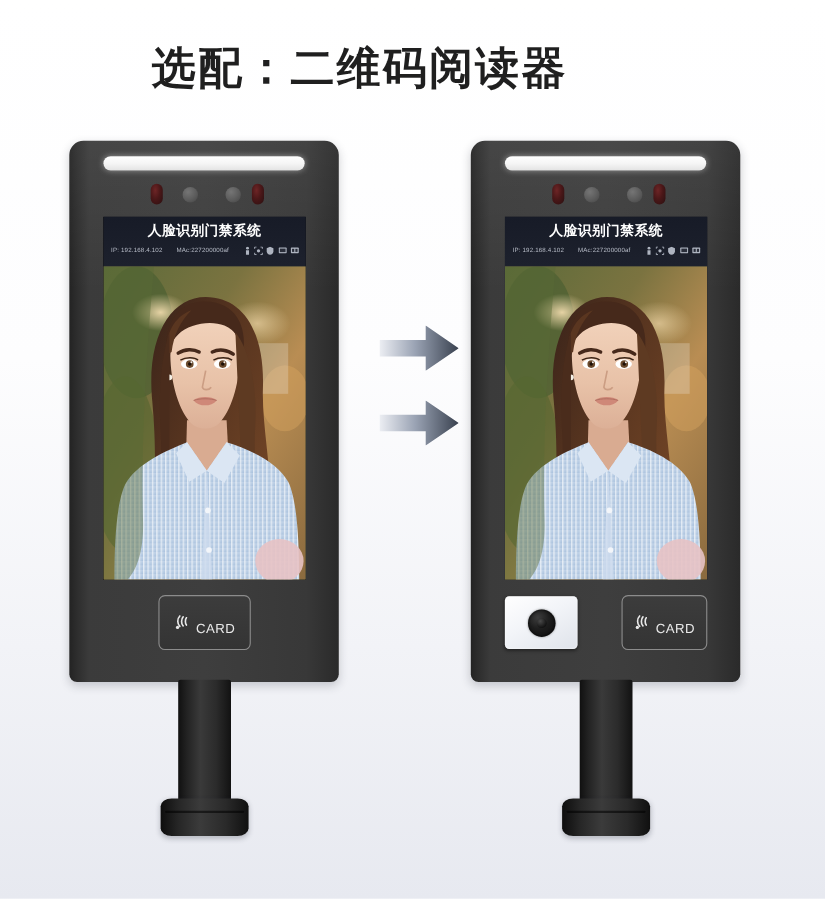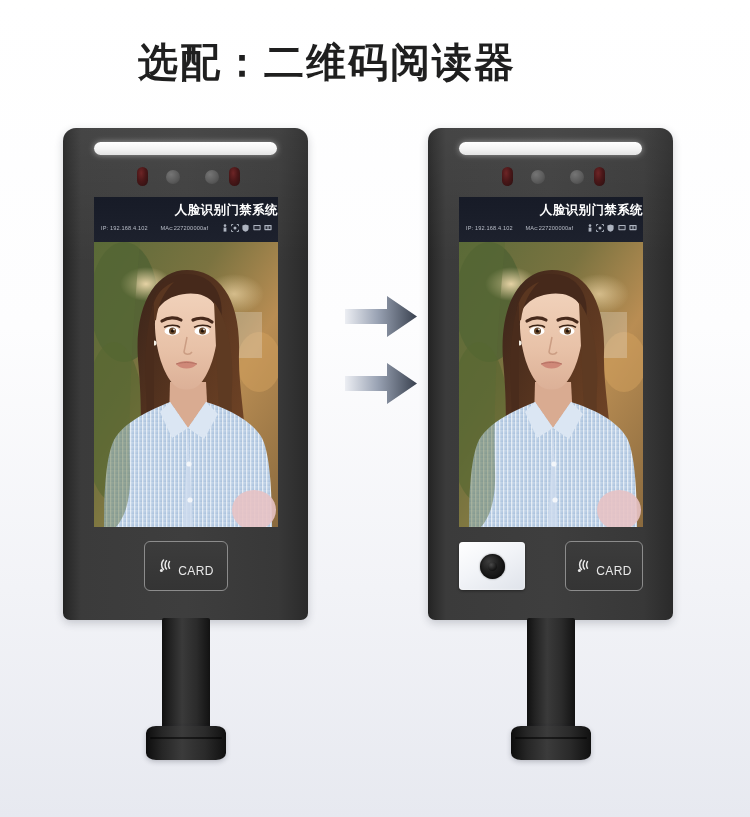--- a/index.html
+++ b/index.html
@@ -112,21 +112,21 @@
   .screen-header {
     position: relative;
     height: 45px;
     background: linear-gradient(to bottom, #171b27 0%, #1b1f2b 70%, #1d212d 100%);
     z-index: 3;
   }
   .screen-title {
     position: absolute;
     left: 0; right: 0;
     top: 5px;
-    text-align: right;
+    text-align: center;
     color: #ffffff;
     font-size: 12.5px;
     font-weight: bold;
     letter-spacing: 0.4px;
     white-space: nowrap;
   }
   .screen-meta {
     position: absolute;
     left: 7px;
     top: 28px;

